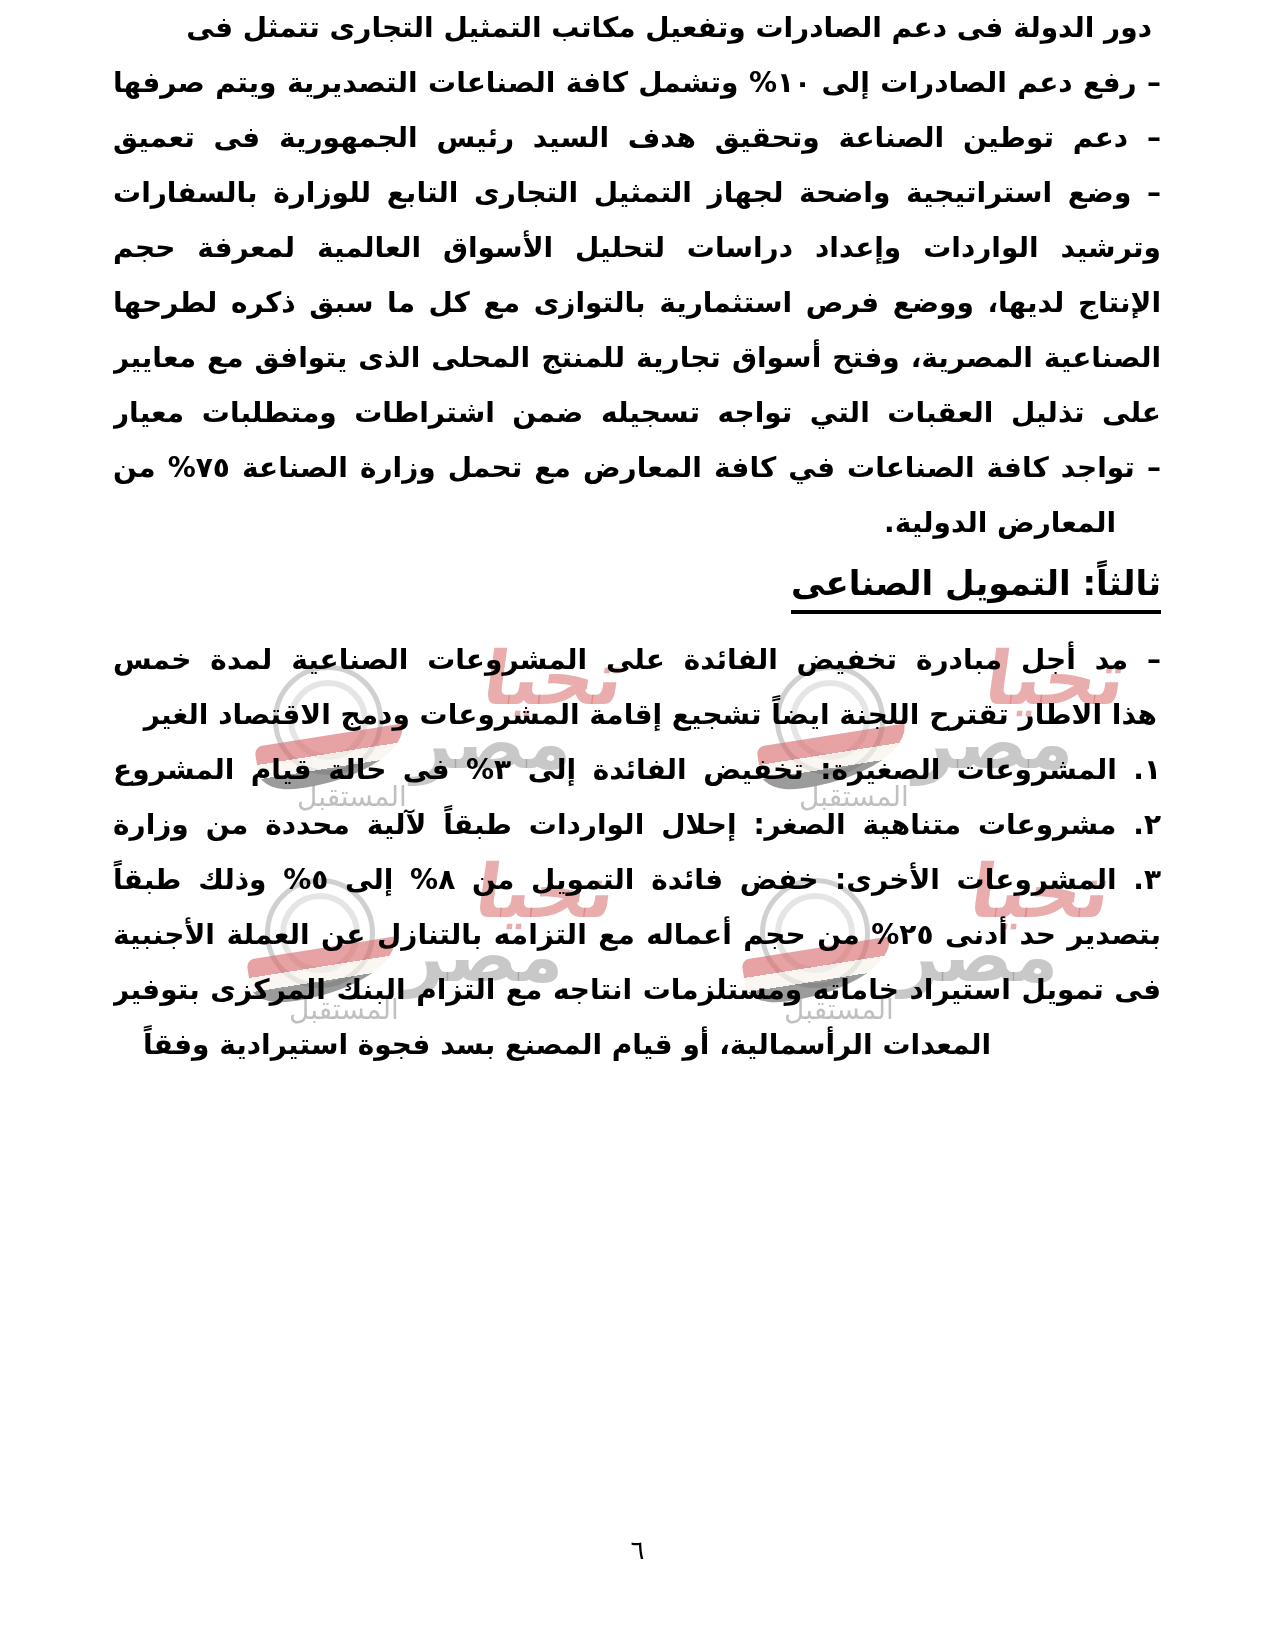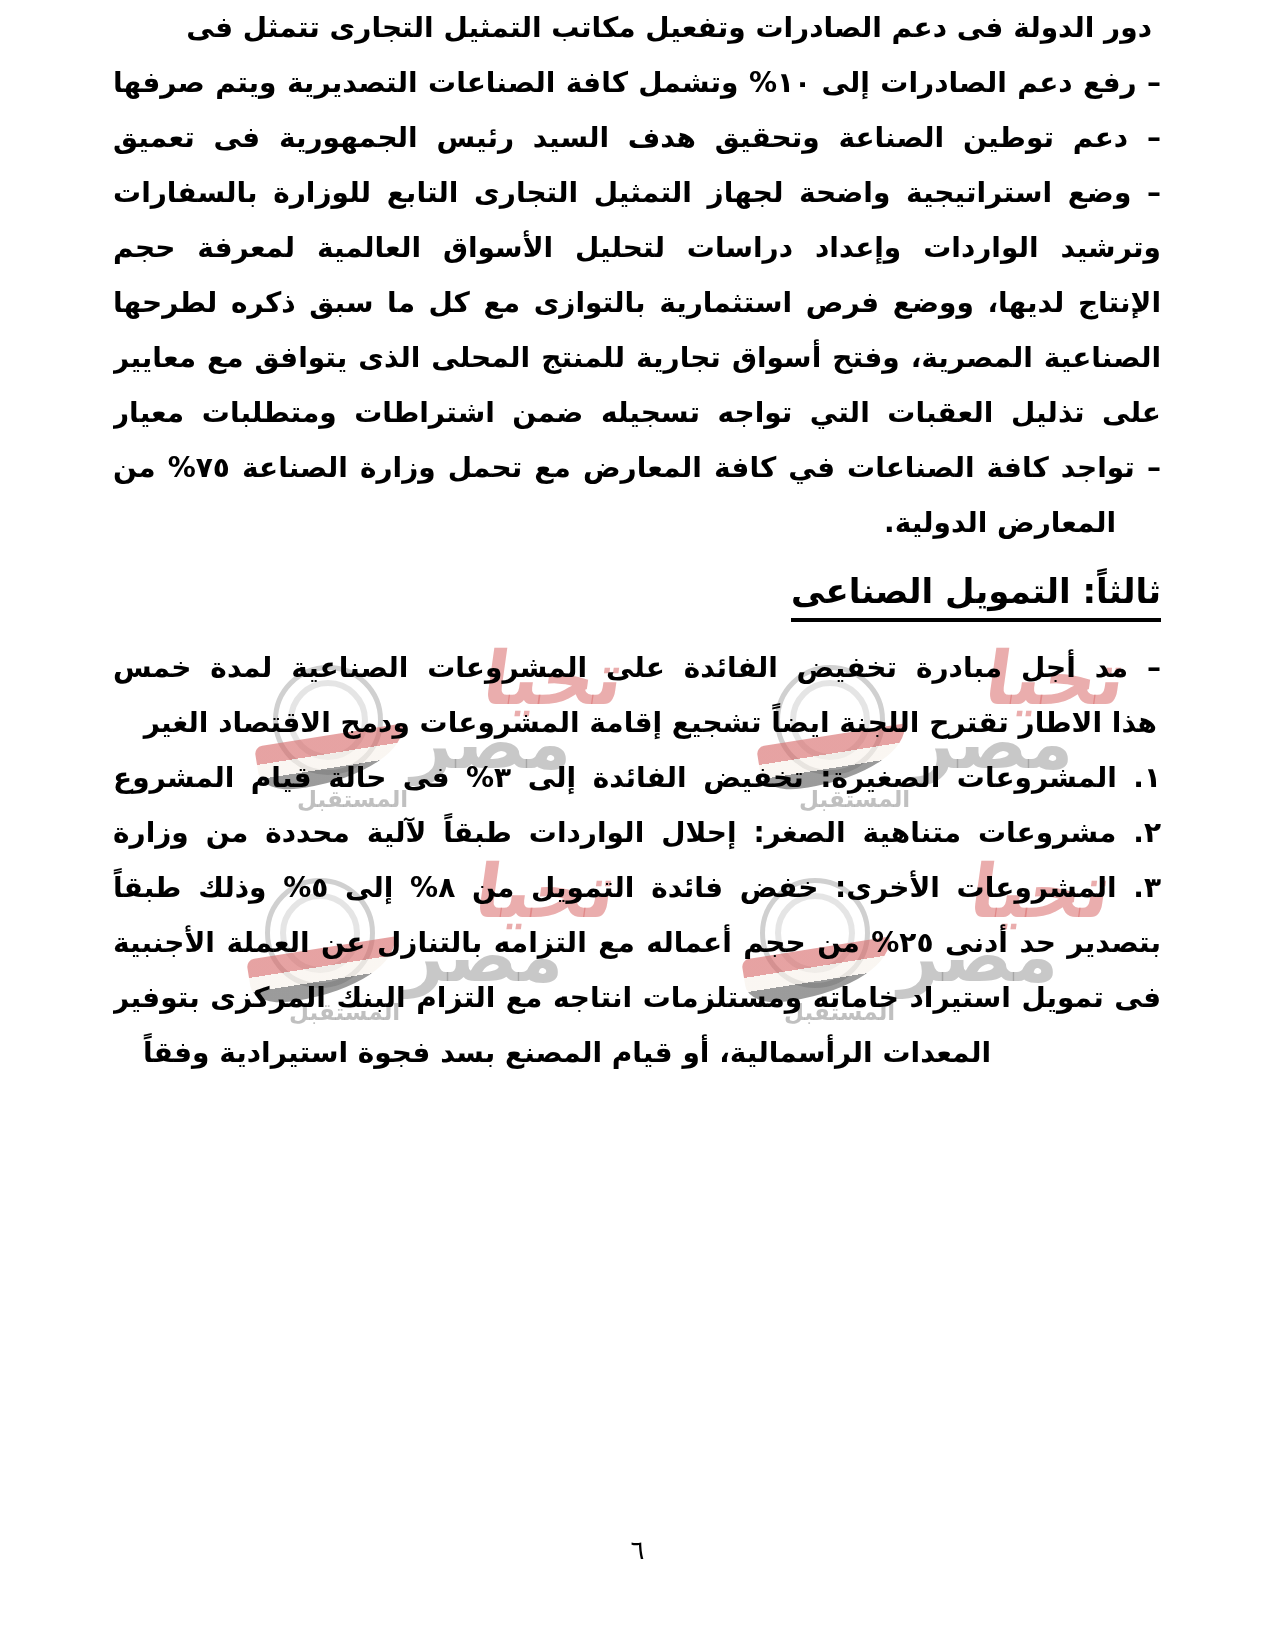--- a/index.html
+++ b/index.html
@@ -19,27 +19,27 @@
   .wm .ring:after{content:"";position:absolute;left:10px;top:10px;right:10px;bottom:10px;
             border-radius:50%;border:6px solid rgba(170,170,170,.30);}
   .wm .flag{position:absolute;left:-6px;top:80px;width:150px;height:48px;
             background:linear-gradient(180deg,#d76a6a 0 38%,#f7f1ea 38% 68%,#5e5e5e 68% 100%);
             border-radius:8px 0 70% 25%/8px 0 100% 45%;
             transform:rotate(-9deg);opacity:.62;}
   .wm .w1{position:absolute;right:0;top:-14px;font-size:74px;font-weight:700;
             color:rgba(217,106,106,.55);transform:skewX(-8deg);line-height:1;}
   .wm .w2{position:absolute;right:52px;top:28px;font-size:72px;font-weight:700;
             color:rgba(110,110,110,.38);line-height:1;margin-top:24px;}
-  .wm .w3{position:absolute;left:34px;bottom:-6px;font-size:23px;font-weight:700;
+  .wm .w3{position:absolute;left:34px;bottom:-6px;font-size:28px;font-weight:400;
             color:rgba(150,150,150,.60);line-height:1;}
   
   .content{position:absolute;left:113px;top:0;width:1048px;z-index:2;direction:rtl;}
   .head-wrap{text-align:right;direction:rtl;}
   .h1-wrap{margin-top:72px;margin-bottom:16px;}
-  .h2-wrap{margin-top:20px;margin-bottom:18px;}
+  .h2-wrap{margin-top:12px;margin-bottom:18px;}
   .sec-head{display:inline-block;font-size:34px;font-weight:800;line-height:1.25;
             border-bottom:4px solid #000;padding-bottom:5px;}
   .ln{height:55px;line-height:55px;font-size:28px;font-weight:700;overflow:hidden;
       direction:rtl;white-space:normal;}
   .jl{text-align:justify;text-align-last:justify;}
   .rl{text-align:right;text-align-last:right;}
   .page-number{position:absolute;left:0;top:1535px;width:1275px;text-align:center;
       font-size:26px;font-weight:400;z-index:2;}
 </style>
 </head>

